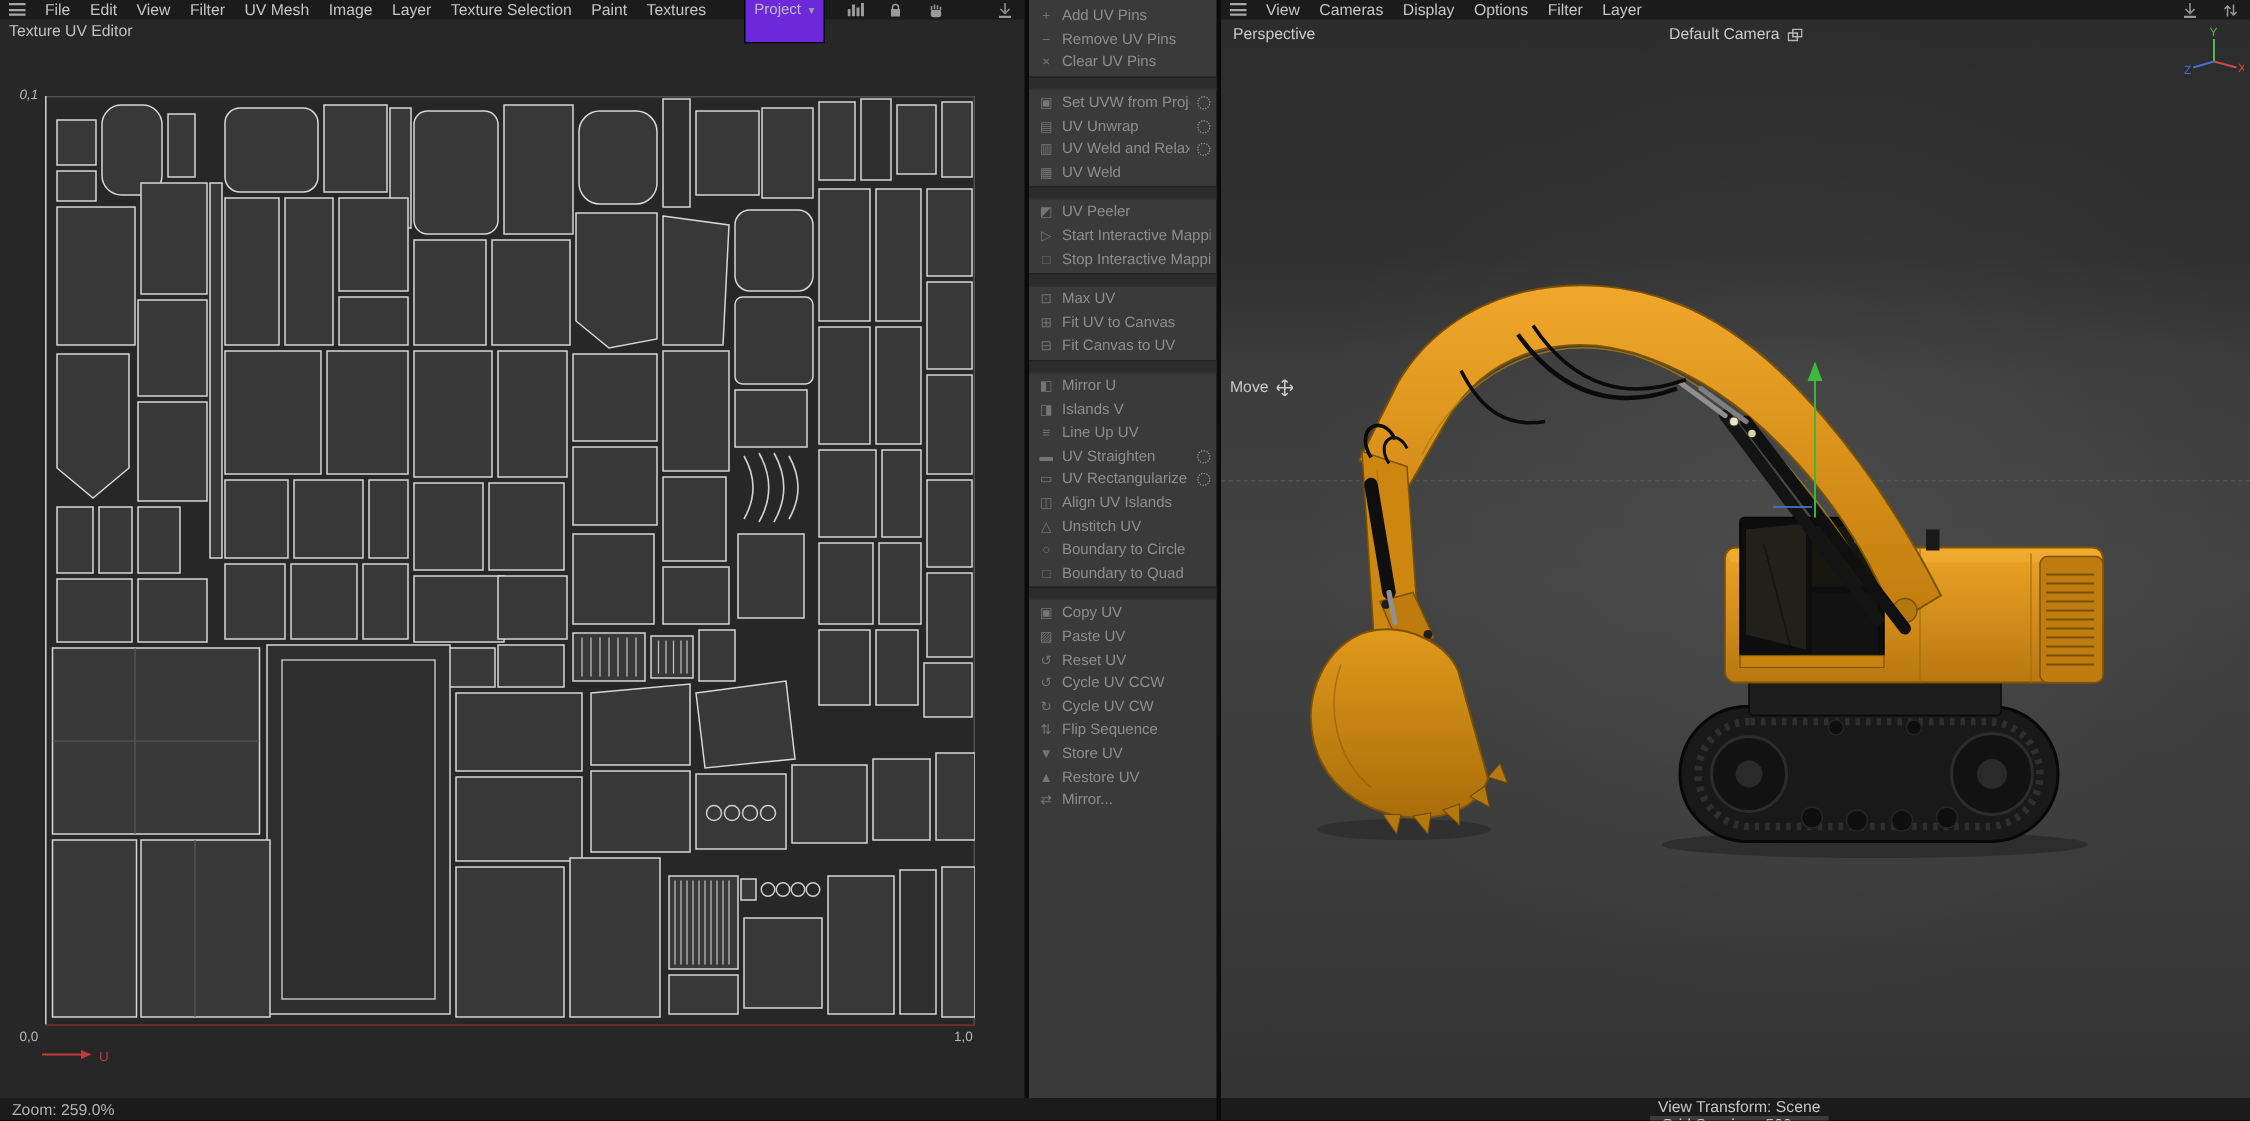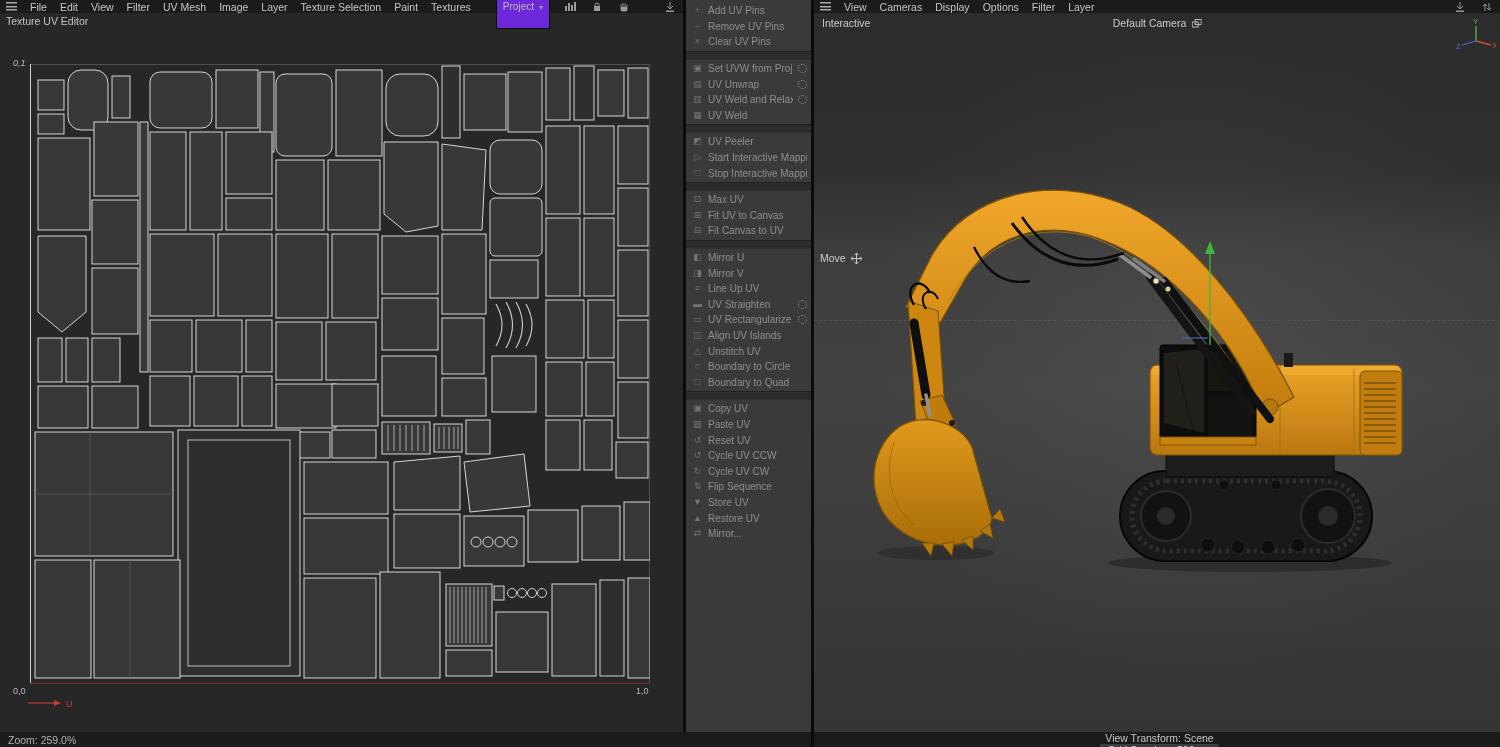--- a/index.html
+++ b/index.html
@@ -339,21 +339,21 @@
         <span class="cicon">⊟</span>
         <span class="clabel">Fit Canvas to UV</span>
       </div>
     <div class="csep"></div>
     <div class="cmd">
         <span class="cicon">◧</span>
         <span class="clabel">Mirror U</span>
       </div>
     <div class="cmd">
         <span class="cicon">◨</span>
-        <span class="clabel">Mirror V</span>
+        <span class="clabel">Islands V</span>
       </div>
     <div class="cmd">
         <span class="cicon">≡</span>
         <span class="clabel">Line Up UV</span>
       </div>
     <div class="cmd">
         <span class="cicon">▬</span>
         <span class="clabel">UV Straighten</span>
         <span class="gear"></span>
       </div>
@@ -437,21 +437,21 @@
         <svg width="10" height="10">
           <path d="M3 9 V2 M1 4 L3 2 L5 4 M7 1 V8 M5 6 L7 8 L9 6" stroke="#999" fill="none"></path>
         </svg>
       </span>
   </div>
 
   <div class="viewport">
     <div class="horizon"></div>
 
     <div class="vplabel" style="left:8px;top:4px;">
-      <span>Interactive</span>
+      <span>Perspective</span>
     </div>
     <div class="vplabel" style="left:50%;top:4px;transform:translateX(-50%);text-align:right;">
       <span>Default Camera</span>
       <svg width="10" height="9">
           <rect x="0.5" y="3" width="6" height="5" fill="none" stroke="#b5b5b5"></rect>
           <rect x="3.5" y="0.5" width="6" height="5" fill="none" stroke="#b5b5b5"></rect>
         </svg>
     </div>
     <div class="vplabel" style="left:6px;top:239px;">
       <span>Move</span>

